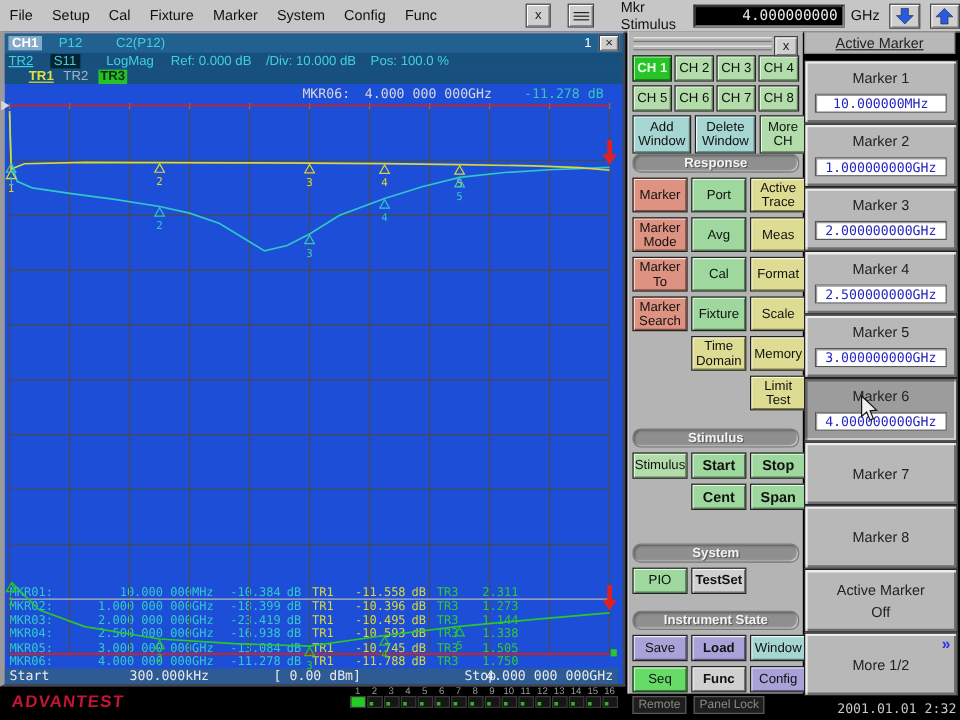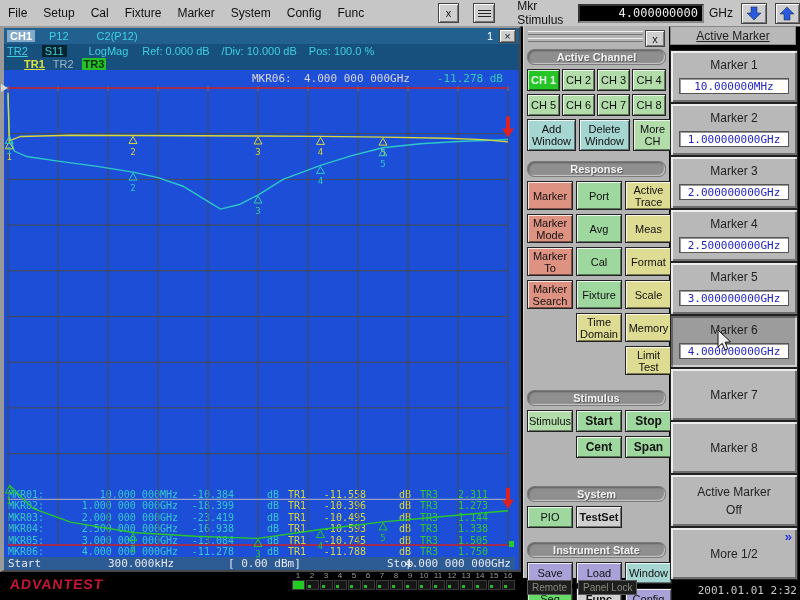--- a/index.html
+++ b/index.html
@@ -36,21 +36,21 @@
   #mkr-line{position:absolute;left:0;top:44px;width:100%;height:13px;font:11px "DejaVu Sans Mono",monospace;}
   #mkr-line .f{position:absolute;left:248px;color:#d8d8d8;}
   #mkr-line .fv{position:absolute;left:300px;color:#d8d8d8;}
   #mkr-line .v{position:absolute;right:16px;color:#35c8b8;}
   
   #mtable{position:absolute;left:4px;top:461px;width:505px;font:10px "DejaVu Sans Mono",monospace;}
   .mtr{height:11.4px;line-height:11px;white-space:nowrap;display:flex;}
   .mtr span{display:inline-block;}
   .c-cy{color:#35c8c8;} .c-ye{color:#d8d838;} .c-gr{color:#32c832;}
   .w-lab{width:44px;} .w-frq{width:126px;text-align:right;} .w-v{width:56px;text-align:right;}
-  .w-u{width:22px;text-align:center;padding-left:28px;} .w-t{width:26px;text-align:center;} .w-v3{width:46px;text-align:right;}
+  .w-u{width:22px;text-align:center;} .w-t{width:26px;text-align:center;} .w-v3{width:46px;text-align:right;}
   
   #pstatus{position:absolute;left:0;top:529px;width:511px;height:13px;background:#2d5c94;
            font:11px "DejaVu Sans Mono",monospace;color:#e8e8f0;}
   #pstatus span{position:absolute;top:0;}
   
   #side-panel{position:absolute;left:523px;top:26px;width:145px;height:552px;background:#b4b4b4;
               border-left:1px solid #d8d8d8;}
   .grip{margin:5px 26px 0 4px;height:2px;border-top:1px solid #eee;border-bottom:1px solid #777;}
   #sp-close{position:absolute;right:4px;top:4px;width:18px;height:15px;}
   .sec-hdr{height:14px;margin:0 3px;background:#8f8f8f;border-radius:7px;border:1px solid #7b7b7b;
@@ -309,37 +309,36 @@
       <path d="M 383 522.9215 l -4 7 h 8 z" fill="none" stroke="#28c828" stroke-width="1"></path>
       <text x="383" y="540.9215" fill="#28c828" font-size="9px" text-anchor="middle" font-family="DejaVu Sans Mono, monospace">5</text>
       <path d="M 506 116.5496 h4 v12 h4 l-6 9 -6 -9 h4 z" fill="#dd2222"></path>
       <path d="M 506 487.725 h4 v12 h4 l-6 9 -6 -9 h4 z" fill="#dd2222"></path>
     </svg>
 
   <div id="side-panel">
     <div class="grip"></div>
     <div class="grip" style="margin-top:3px"></div>
     <div id="sp-close" class="mb-btn">x</div>
-    <div class="sec-hdr" style="margin-top:7px">Active Channel</div>
     <div class="grid4" id="ch-grid">
         <div class="btn c-chactive" style="height: 20px;">CH 1</div>
         <div class="btn c-pale" style="height: 20px;">CH 2</div>
         <div class="btn c-pale" style="height: 20px;">CH 3</div>
         <div class="btn c-pale" style="height: 20px;">CH 4</div>
         <div class="btn c-pale" style="height: 20px;">CH 5</div>
         <div class="btn c-pale" style="height: 20px;">CH 6</div>
         <div class="btn c-pale" style="height: 20px;">CH 7</div>
         <div class="btn c-pale" style="height: 20px;">CH 8</div>
       </div>
     <div class="gridwin" id="win-grid">
         <div class="btn c-cyn" style="height: 30px;">Add Window</div>
         <div class="btn c-cyn" style="height: 30px;">Delete Window</div>
         <div class="btn c-pale" style="height: 30px;">More CH</div>
       </div>
-    <div class="sec-hdr" style="margin-top:10px">Response</div>
+    <div class="sec-hdr" style="">Response</div>
     <div class="grid3" id="resp-grid">
         <div class="btn c-salmon" style="height: 27px;">Marker</div>
         <div class="btn c-green" style="height: 27px;">Port</div>
         <div class="btn c-yellow" style="height: 27px;">Active Trace</div>
         <div class="btn c-salmon" style="height: 27px;">Marker Mode</div>
         <div class="btn c-green" style="height: 27px;">Avg</div>
         <div class="btn c-yellow" style="height: 27px;">Meas</div>
         <div class="btn c-salmon" style="height: 27px;">Marker To</div>
         <div class="btn c-green" style="height: 27px;">Cal</div>
         <div class="btn c-yellow" style="height: 27px;">Format</div>
@@ -364,21 +363,21 @@
       </div>
     <div class="sec-hdr" style="margin-top:28px">System</div>
     <div class="grid3" id="sys-grid">
         <div class="btn c-green" style="height: 20px;">PIO</div>
         <div class="btn c-grey" style="height: 20px;">TestSet</div>
         <div class="spacer"></div>
       </div>
     <div class="sec-hdr" style="margin-top:14px">Instrument State</div>
     <div class="grid3" id="is-grid">
         <div class="btn c-lav" style="height: 20px;">Save</div>
-        <div class="btn c-lav" style="height: 20px;">Load</div>
+        <div class="btn c-lav" style="height: 20px; font-weight: bold;">Load</div>
         <div class="btn c-cyn" style="height: 20px;">Window</div>
         <div class="btn c-bright" style="height: 20px;">Seq</div>
         <div class="btn c-grey" style="height: 20px;">Func</div>
         <div class="btn c-lav" style="height: 20px;">Config</div>
       </div>
   </div>
 
   <div id="marker-panel">
     <div id="mp-title">Active Marker</div>
   <div class="mk-btn" style="top: 24px; height: 51px;">

